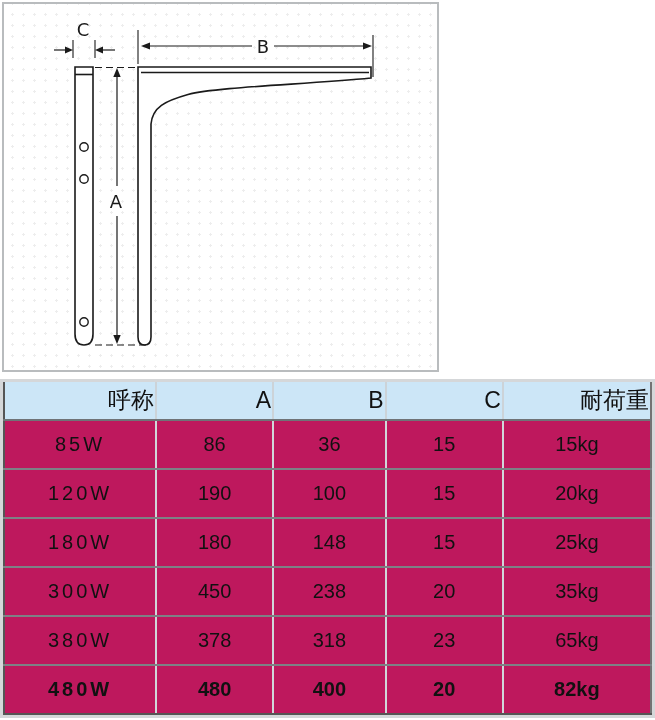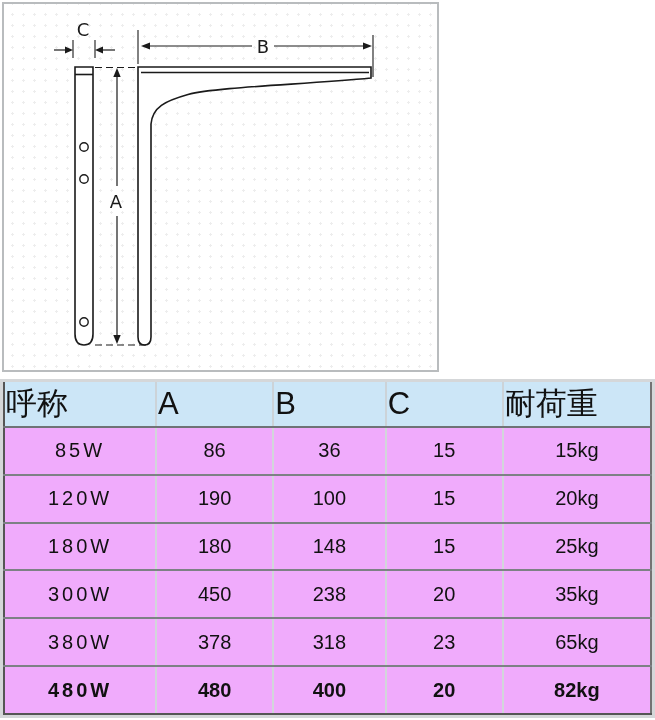--- a/index.html
+++ b/index.html
@@ -23,28 +23,28 @@
   }
   table.spec{
     width:100%;height:100%;border-collapse:collapse;table-layout:fixed;
   }
   table.spec col.c-name{width:23.5%;}
   table.spec col.c-a{width:18.1%;}
   table.spec col.c-b{width:17.4%;}
   table.spec col.c-c{width:18.1%;}
   table.spec col.c-load{width:22.9%;}
   table.spec th{
-    background:#cce6f7;height:35px;font-size:31px;font-weight:500;
-    text-align:left;vertical-align:middle;
+    background:#cce6f7;height:35px;font-size:23px;font-weight:500;
+    text-align:right;vertical-align:middle;
     border-right:2px solid #ccd3d8;border-bottom:2px solid #6f7377;
     border-left:2px solid #ccd3d8;
   }
   table.spec th:first-child{border-left:2px solid #555;}
   table.spec td{
-    background:#f0abfc;height:39px;text-align:center;vertical-align:middle;
+    background:#be185d;height:39px;text-align:center;vertical-align:middle;
     font-size:20px;
     border-right:2px solid #d2d6da;border-left:2px solid #d2d6da;
     border-bottom:2px solid #7d8185;
   }
   table.spec td:first-child{border-left:2px solid #555;}
   table.spec th:last-child, table.spec td:last-child{border-right:2px solid #737373;}
   table.spec tr:last-child td{border-bottom:2px solid #555;font-weight:bold;}
   td.name-cell{font-size:22px;letter-spacing:3px;}
 </style>
 </head>

